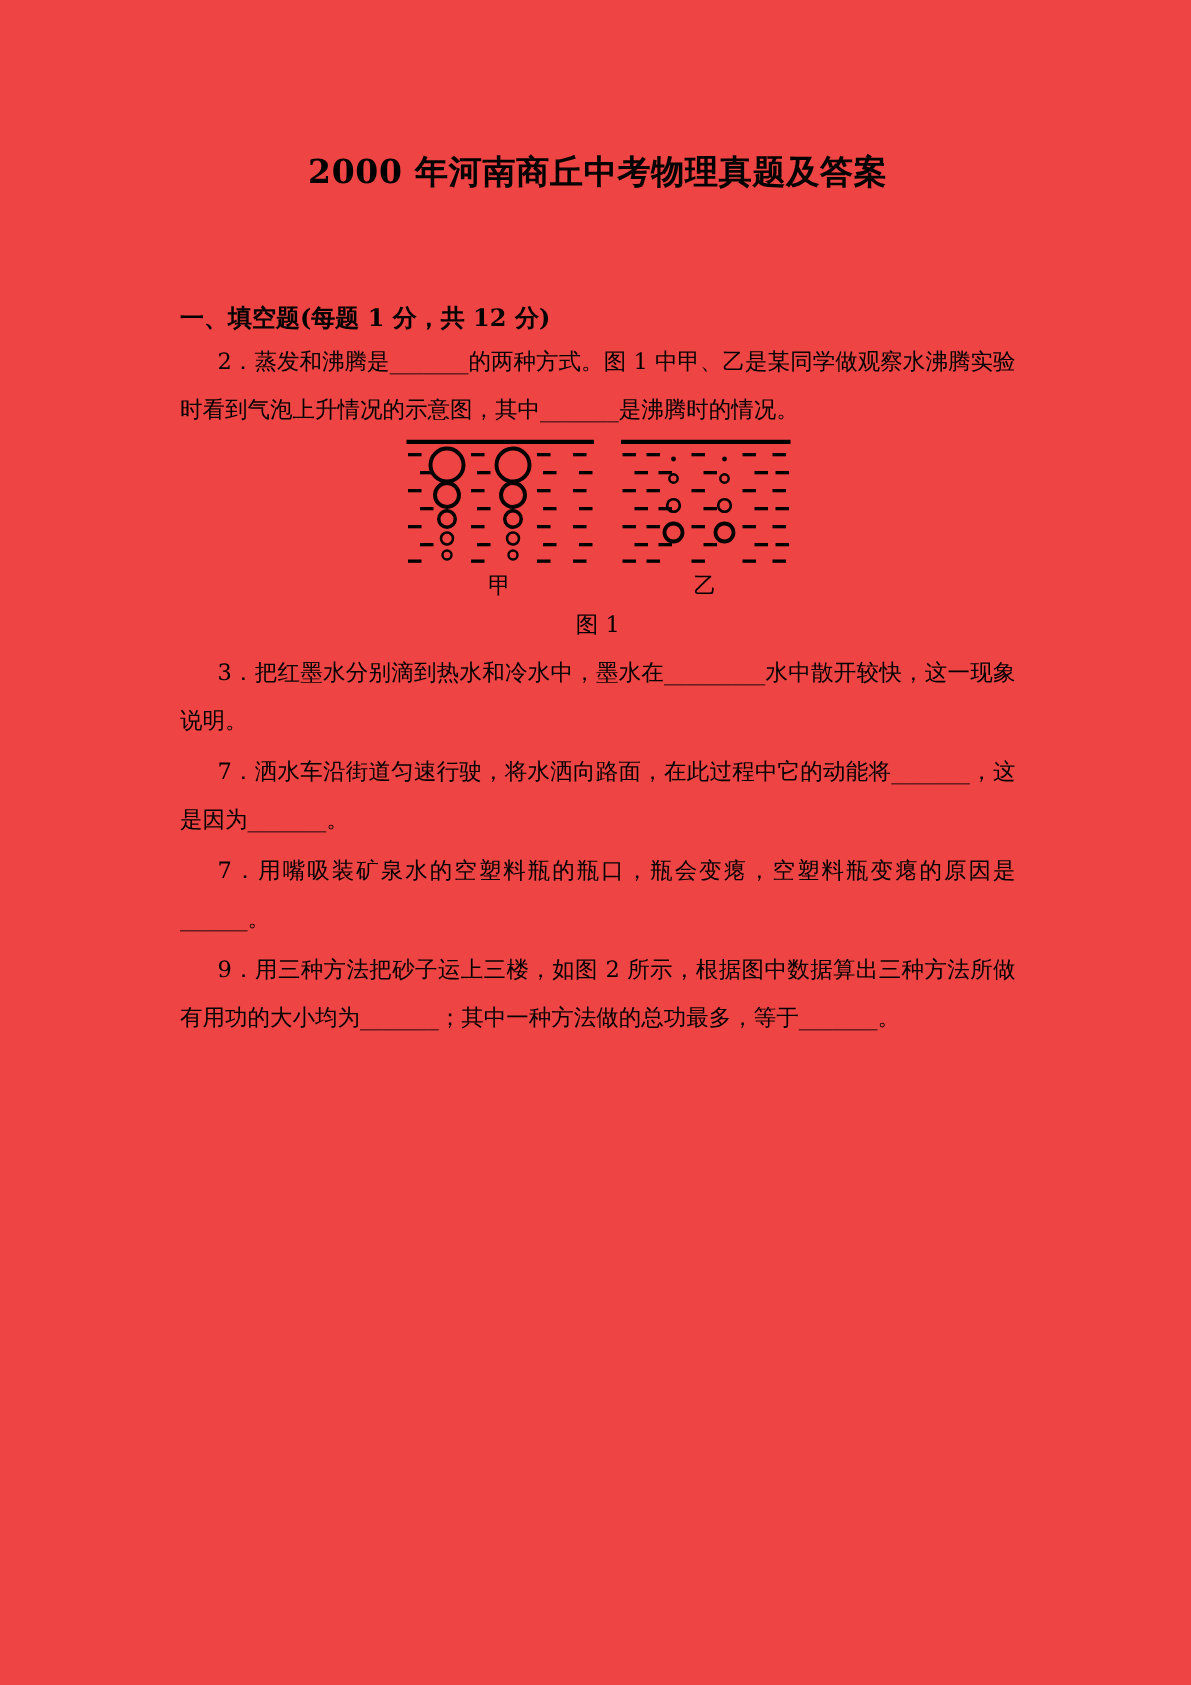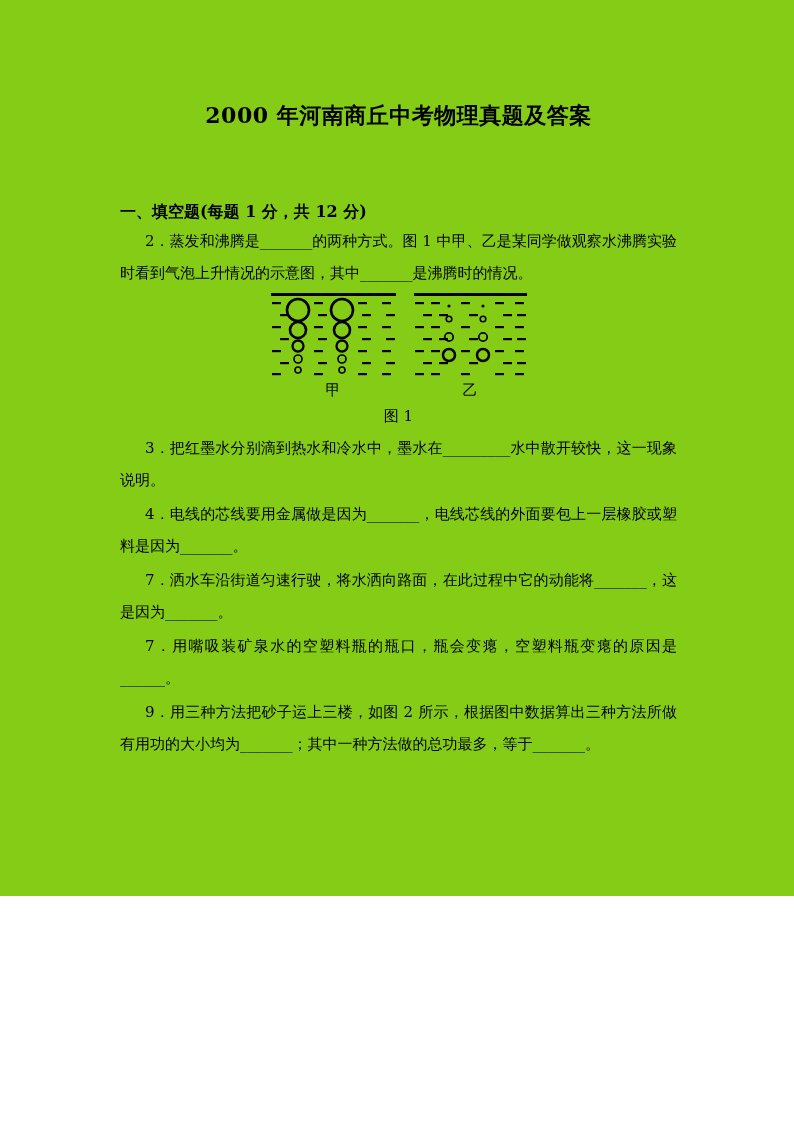--- a/index.html
+++ b/index.html
@@ -3,22 +3,22 @@
 <meta charset="utf-8">
 <style>
   html, body {
     margin: 0;
     padding: 0;
     background: #ffffff;
   }
   .page {
     position: relative;
     width: 794px;
-    height: 896px;
-    background: #84cc16;
+    height: 1123px;
+    background: #ef4444;
     color: #000000;
     overflow: hidden;
     font-family: "DejaVu Serif", "Liberation Serif", serif;
   }
   .content {
     position: absolute;
     left: 120px;
     top: 100px;
     width: 557px;
   }
@@ -178,19 +178,18 @@
               <circle cx="70" cy="44" r="4.2" fill="none" stroke="#000" stroke-width="1.764"></circle>
               <circle cx="70" cy="62" r="6" fill="none" stroke="#000" stroke-width="2.52"></circle>
             </svg>
           <div class="fig-panel-label">乙</div>
         </div>
       </div>
       <figcaption class="fig-caption">图 1</figcaption>
     </figure>
 
     <p class="q">3．把红墨水分别滴到热水和冷水中，墨水在_________水中散开较快，这一现象说明。</p>
-    <p class="q">4．电线的芯线要用金属做是因为_______，电线芯线的外面要包上一层橡胶或塑料是因为_______。</p>
     <p class="q">7．洒水车沿街道匀速行驶，将水洒向路面，在此过程中它的动能将_______，这是因为_______。</p>
     <p class="q">7．用嘴吸装矿泉水的空塑料瓶的瓶口，瓶会变瘪，空塑料瓶变瘪的原因是______。</p>
     <p class="q">9．用三种方法把砂子运上三楼，如图 2 所示，根据图中数据算出三种方法所做有用功的大小均为_______；其中一种方法做的总功最多，等于_______。</p>
 
   </div>
 </div>
 
 </body></html>

